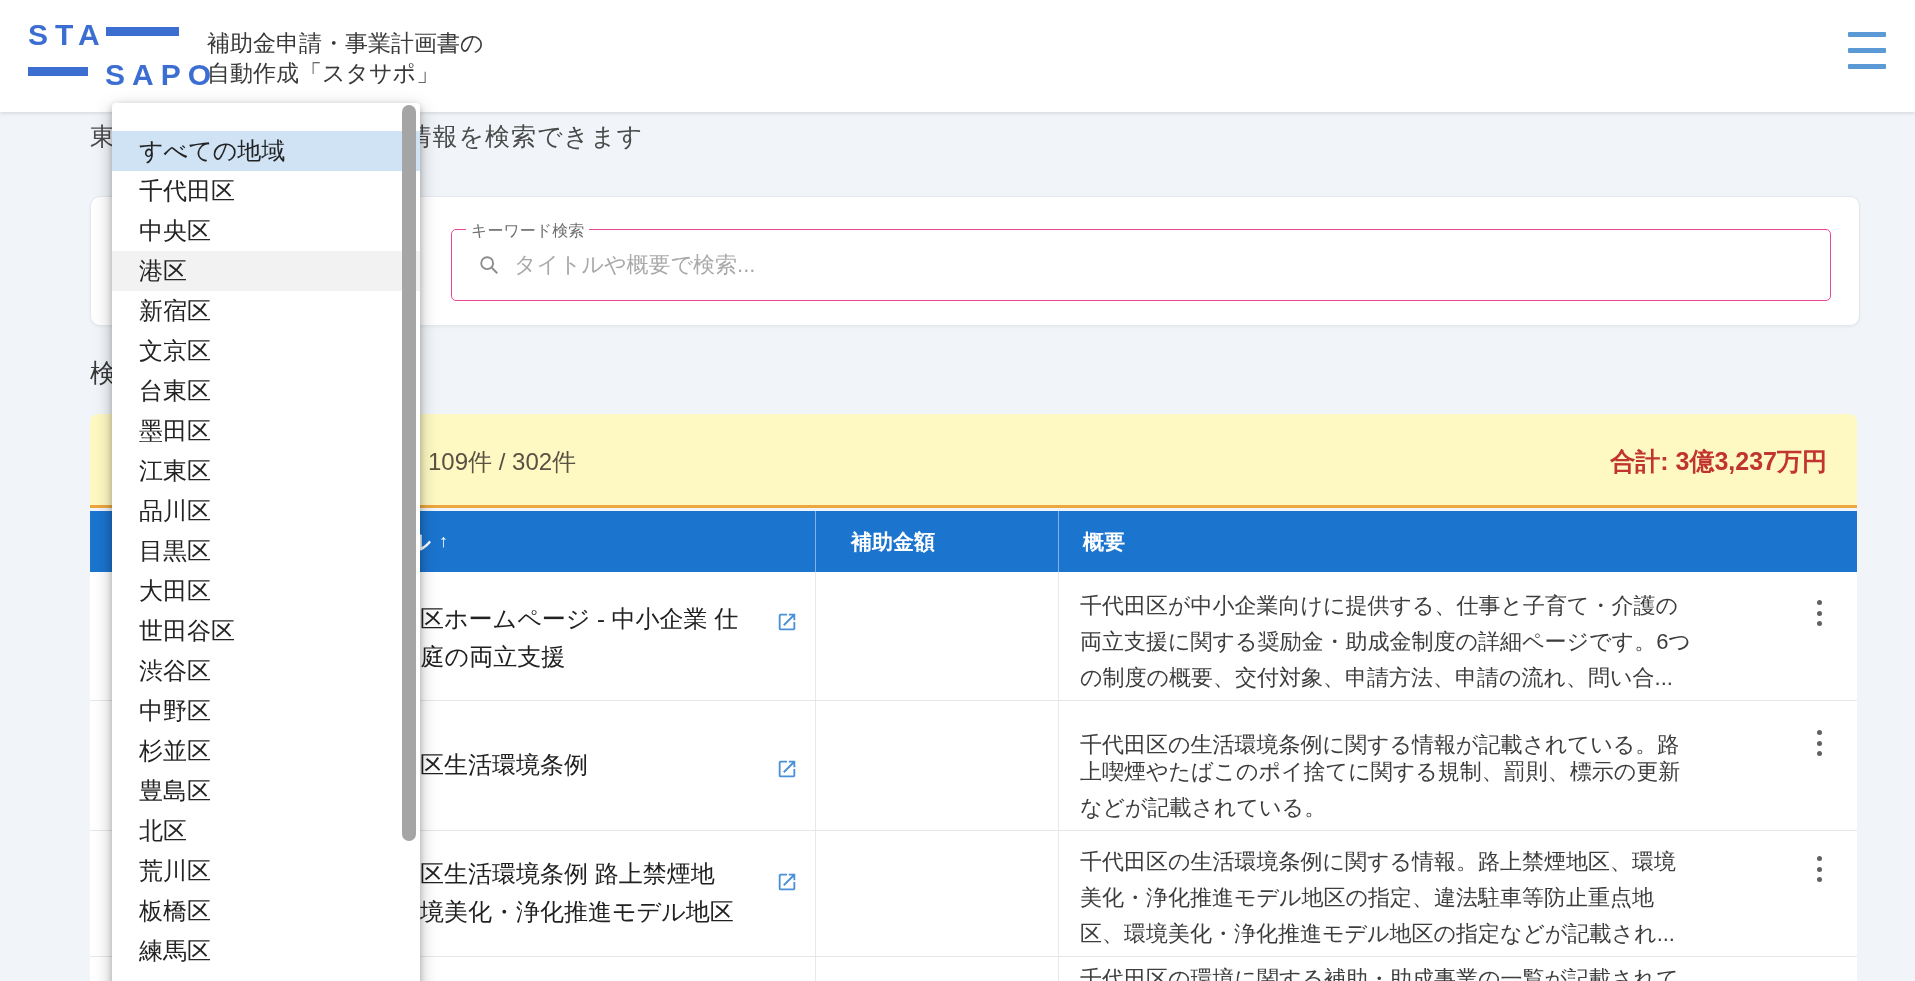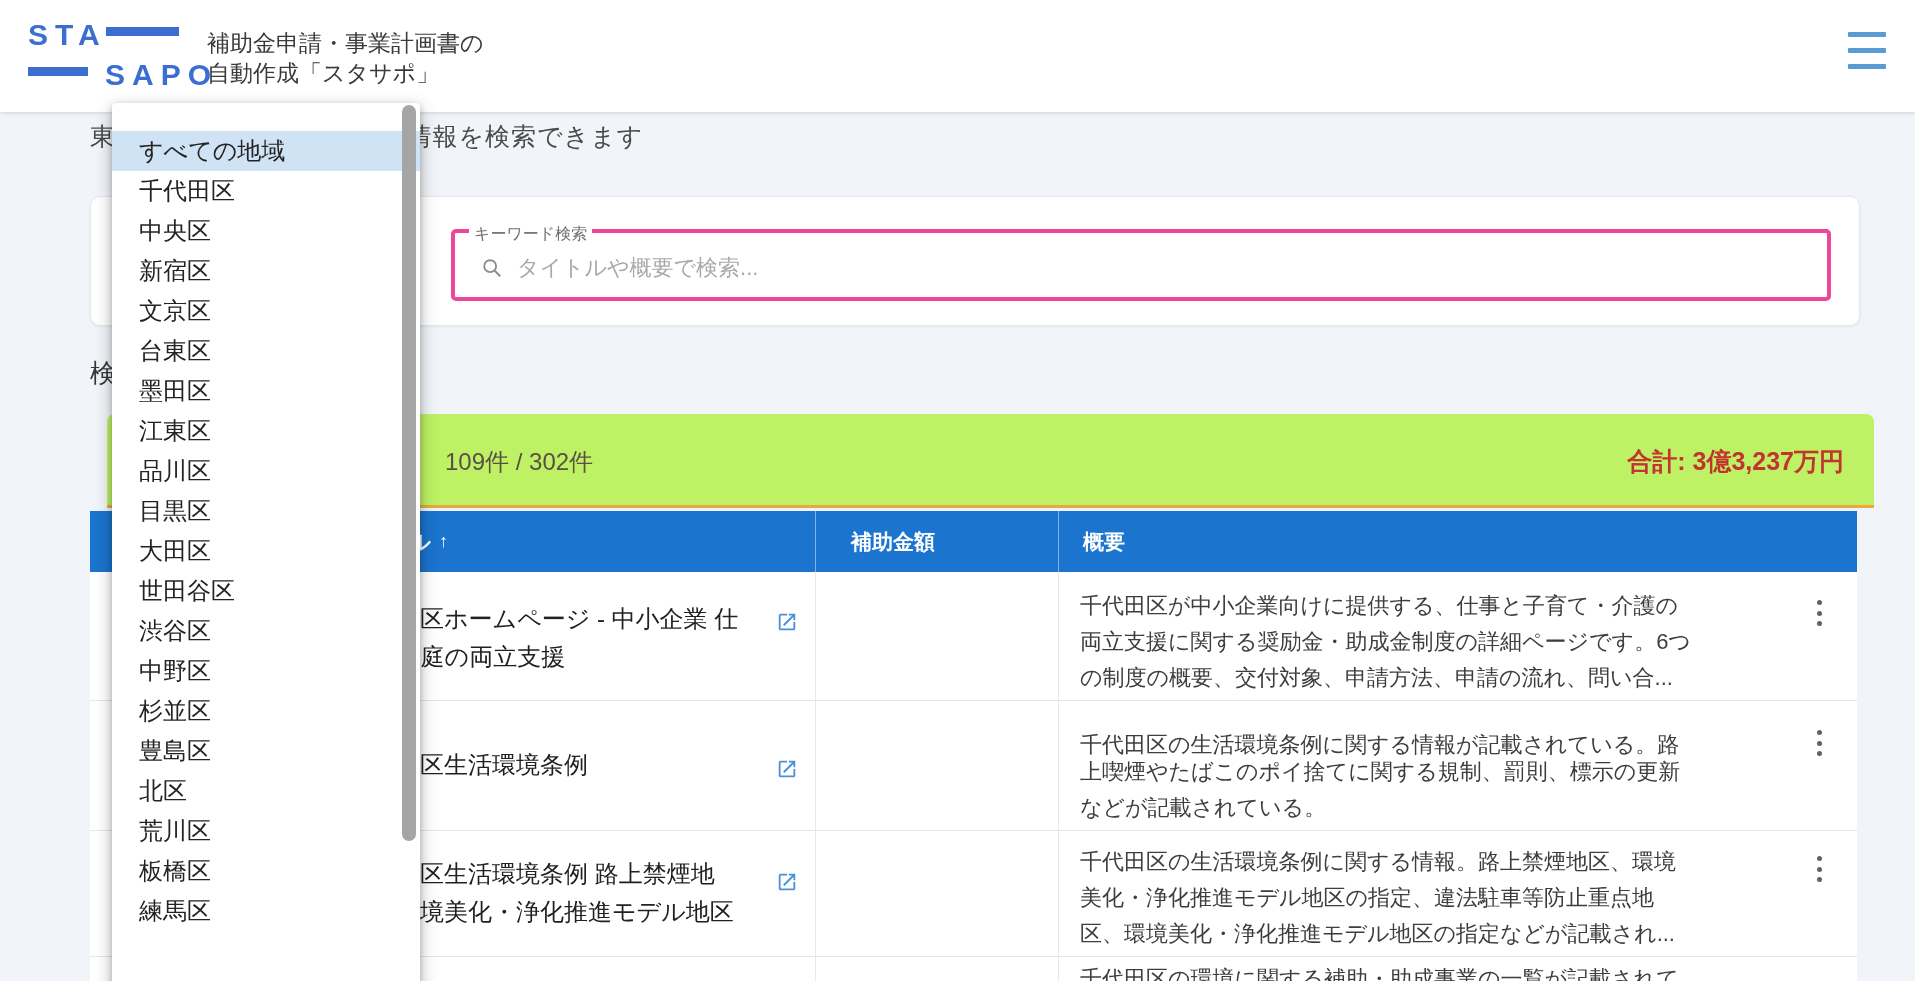--- a/index.html
+++ b/index.html
@@ -23,32 +23,32 @@
   .tagline { position:absolute; left:207px; top:28px; font-size:23px; line-height:30px; color:#3a3a3a; }
   .hamburger { position:absolute; left:1848px; top:32px; width:44px; height:48px; cursor:pointer; }
   .hamburger i { display:block; width:38px; height:5px; background:#5b9bd5; margin:0 0 11px 0; border-radius:1px; }
   
   .subtitle { position:absolute; left:90px; top:120px; font-size:25px; letter-spacing:1px; color:#4a4a4a; z-index:1; }
   
   .search-card { position:absolute; left:90px; top:196px; width:1770px; height:130px;
     background:#fff; border:1px solid #e4e9ef; border-radius:10px;
     box-shadow:0 1px 3px rgba(0,0,0,.06); z-index:1; }
   .kw-field { position:absolute; left:360px; top:32px; width:1380px; height:72px;
-    border:4px solid #ec4899; border-radius:5px; background:#fff; }
+    border:1px solid #ec4899; border-radius:5px; background:#fff; }
   .kw-label { position:absolute; left:14px; top:-9px; background:#fff; padding:0 5px;
     font-size:16px; color:#6f6f6f; }
   .kw-icon { position:absolute; left:26px; top:24px; width:22px; height:22px; }
   .kw-input { position:absolute; left:62px; top:14px; width:1280px; height:42px; border:none; outline:none;
     font-size:22px; color:#333; font-family:inherit; background:transparent; }
   .kw-input::placeholder { color:#a9a9a9; opacity:1; }
   
   .results-heading { position:absolute; left:90px; top:356px; font-size:26px; color:#383838; z-index:1; }
   
-  .summary-banner { position:absolute; left:107px; top:414px; width:1767px; height:94px;
-    background:#bef264; border-bottom:3px solid #eda73f; border-radius:8px 8px 0 0; z-index:1; }
+  .summary-banner { position:absolute; left:90px; top:414px; width:1767px; height:94px;
+    background:#fef9c3; border-bottom:3px solid #eda73f; border-radius:8px 8px 0 0; z-index:1; }
   .summary-count { position:absolute; left:338px; top:32px; font-size:24px; color:#5a5044; }
   .summary-total { position:absolute; right:30px; top:31px; font-size:25px; font-weight:bold; color:#c23430; }
   
   .grant-table { position:absolute; left:90px; top:511px; width:1767px; height:470px;
     background:#fff; z-index:1; }
   .thead { position:absolute; left:0; top:0; width:1767px; height:61px; background:#1b74ce; }
   .th { position:absolute; top:0; height:61px; color:#fff; font-size:21px; font-weight:bold;
     display:flex; align-items:center; cursor:pointer; }
   .th-region { left:0; width:250px; }
   .th-title  { left:250px; width:475px; padding-left:5px; }
@@ -180,20 +180,21 @@
       <div class="row-divider" style="top: 384px;"></div>
       <div class="cell-desc-line" style="top: 389px;">千代田区の環境に関する補助・助成事業の一覧が記載されて</div>
     </div>
 </div>
 
 <div class="region-menu">
   <div id="region-list">
       <div class="region-item selected">すべての地域</div>
       <div class="region-item">千代田区</div>
       <div class="region-item">中央区</div>
+      <div class="region-item hovered">港区</div>
       <div class="region-item">新宿区</div>
       <div class="region-item">文京区</div>
       <div class="region-item">台東区</div>
       <div class="region-item">墨田区</div>
       <div class="region-item">江東区</div>
       <div class="region-item">品川区</div>
       <div class="region-item">目黒区</div>
       <div class="region-item">大田区</div>
       <div class="region-item">世田谷区</div>
       <div class="region-item">渋谷区</div>

